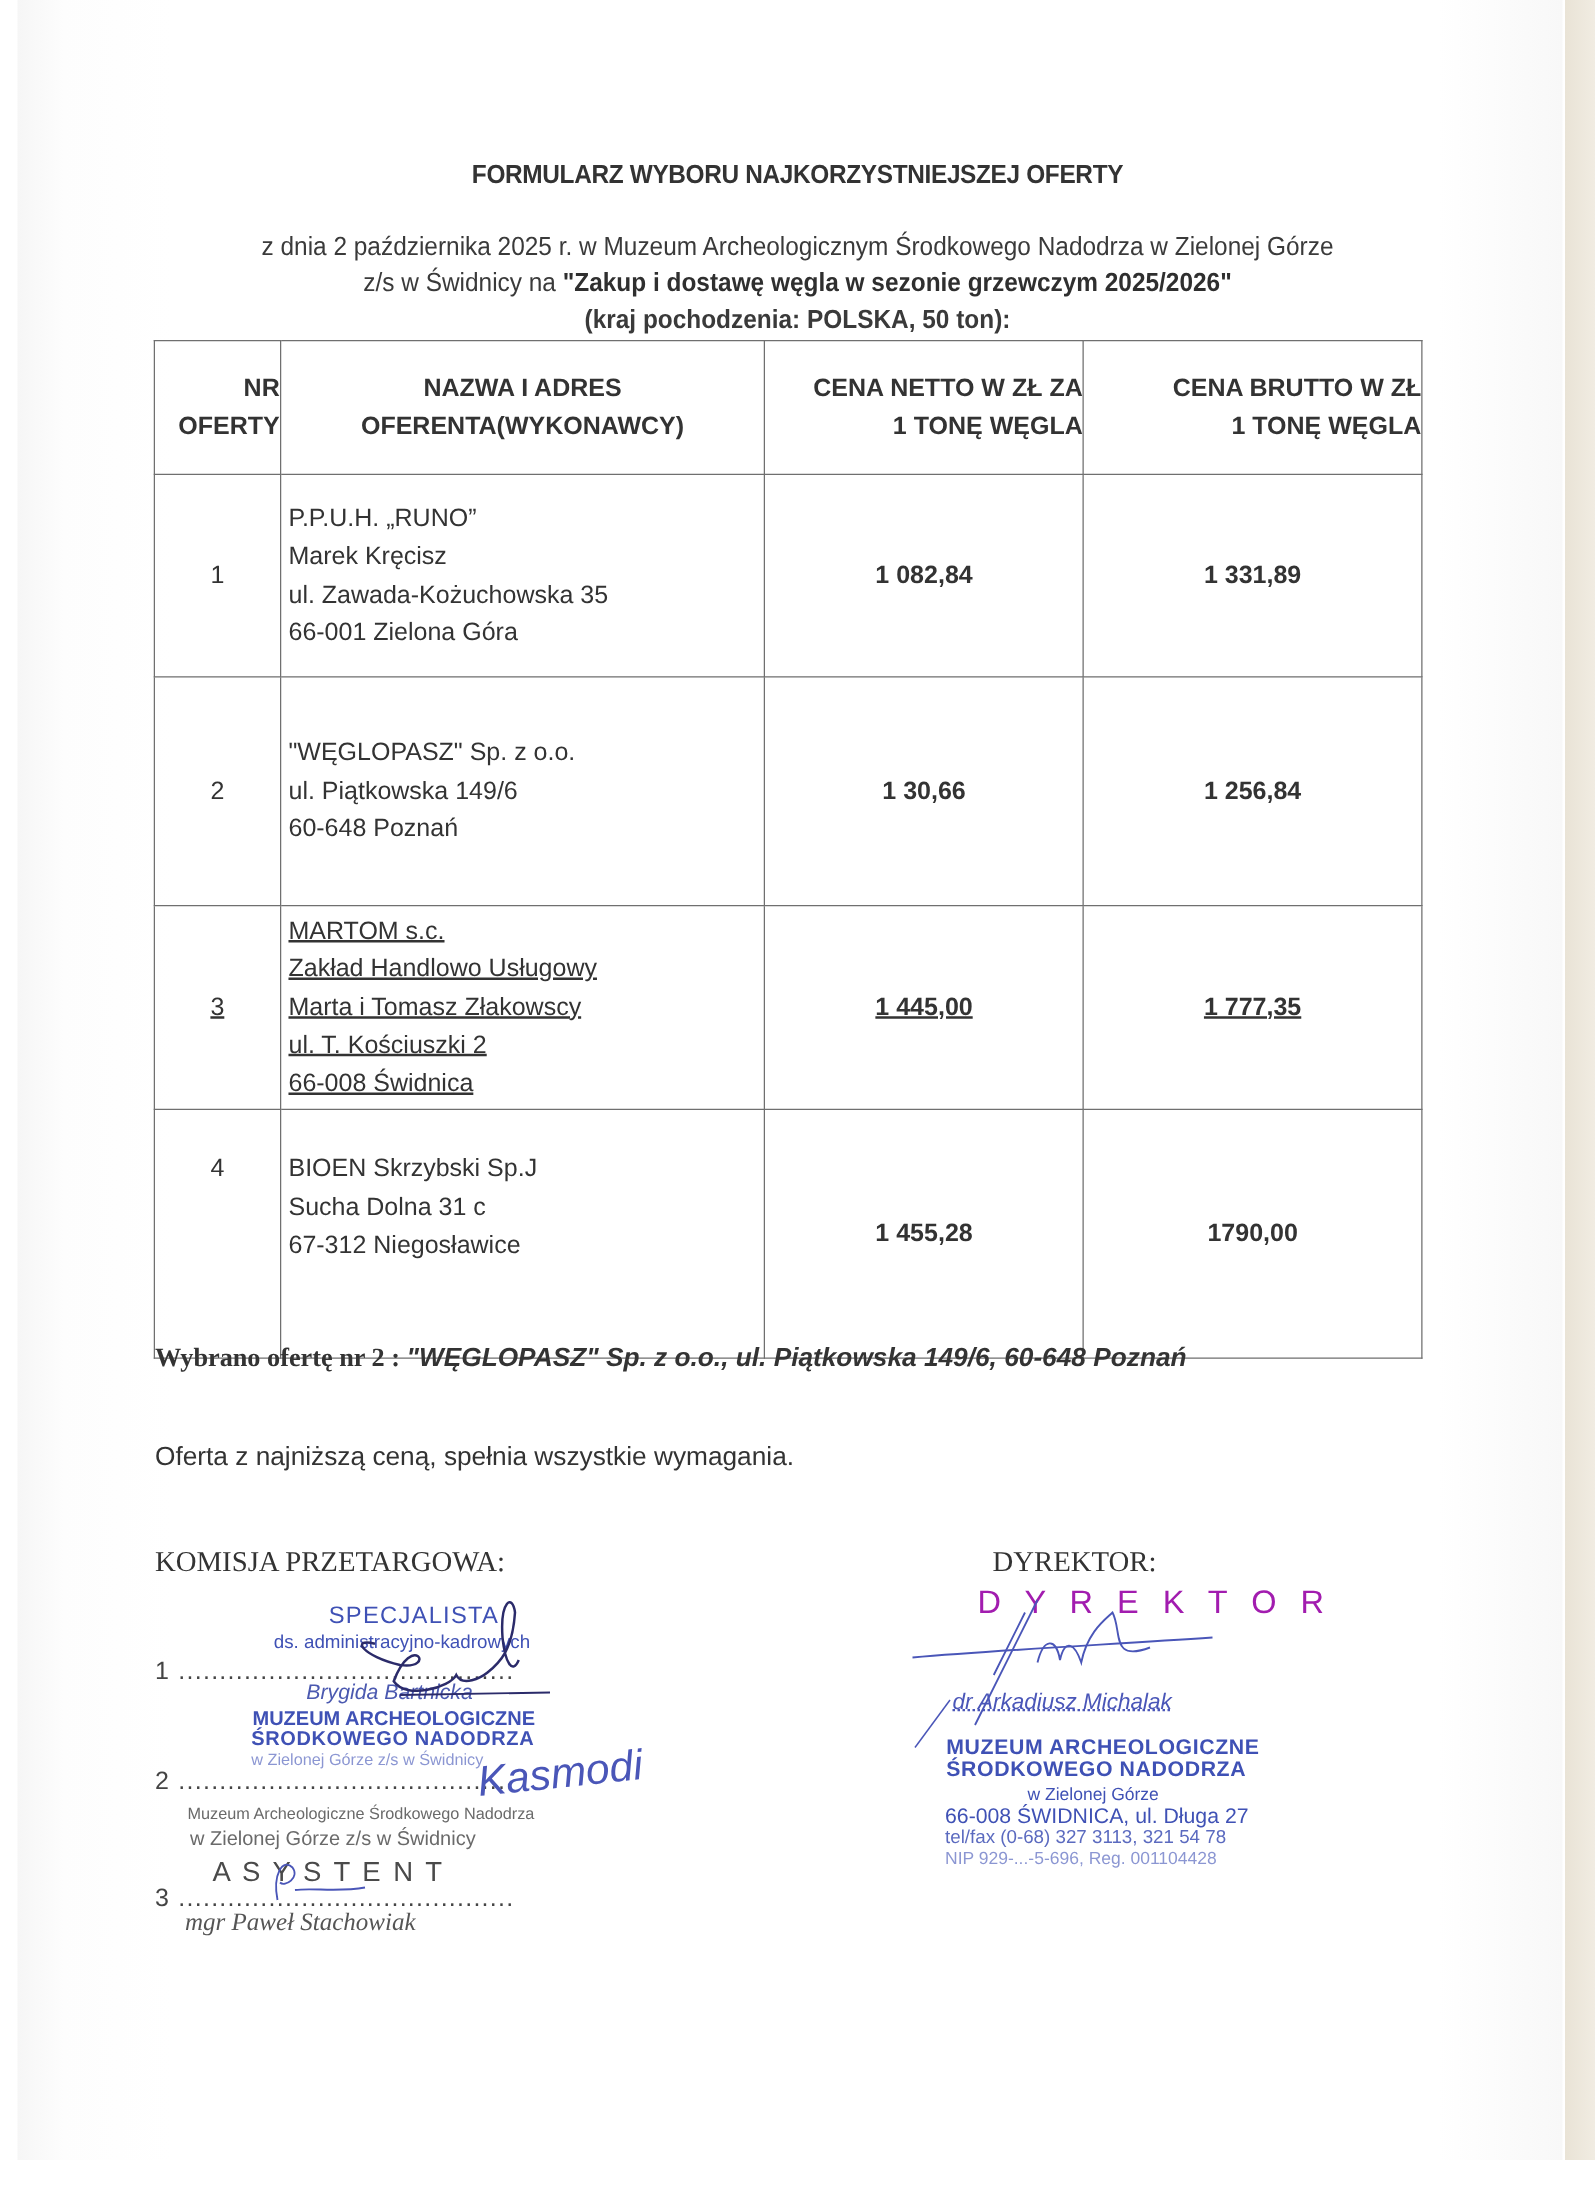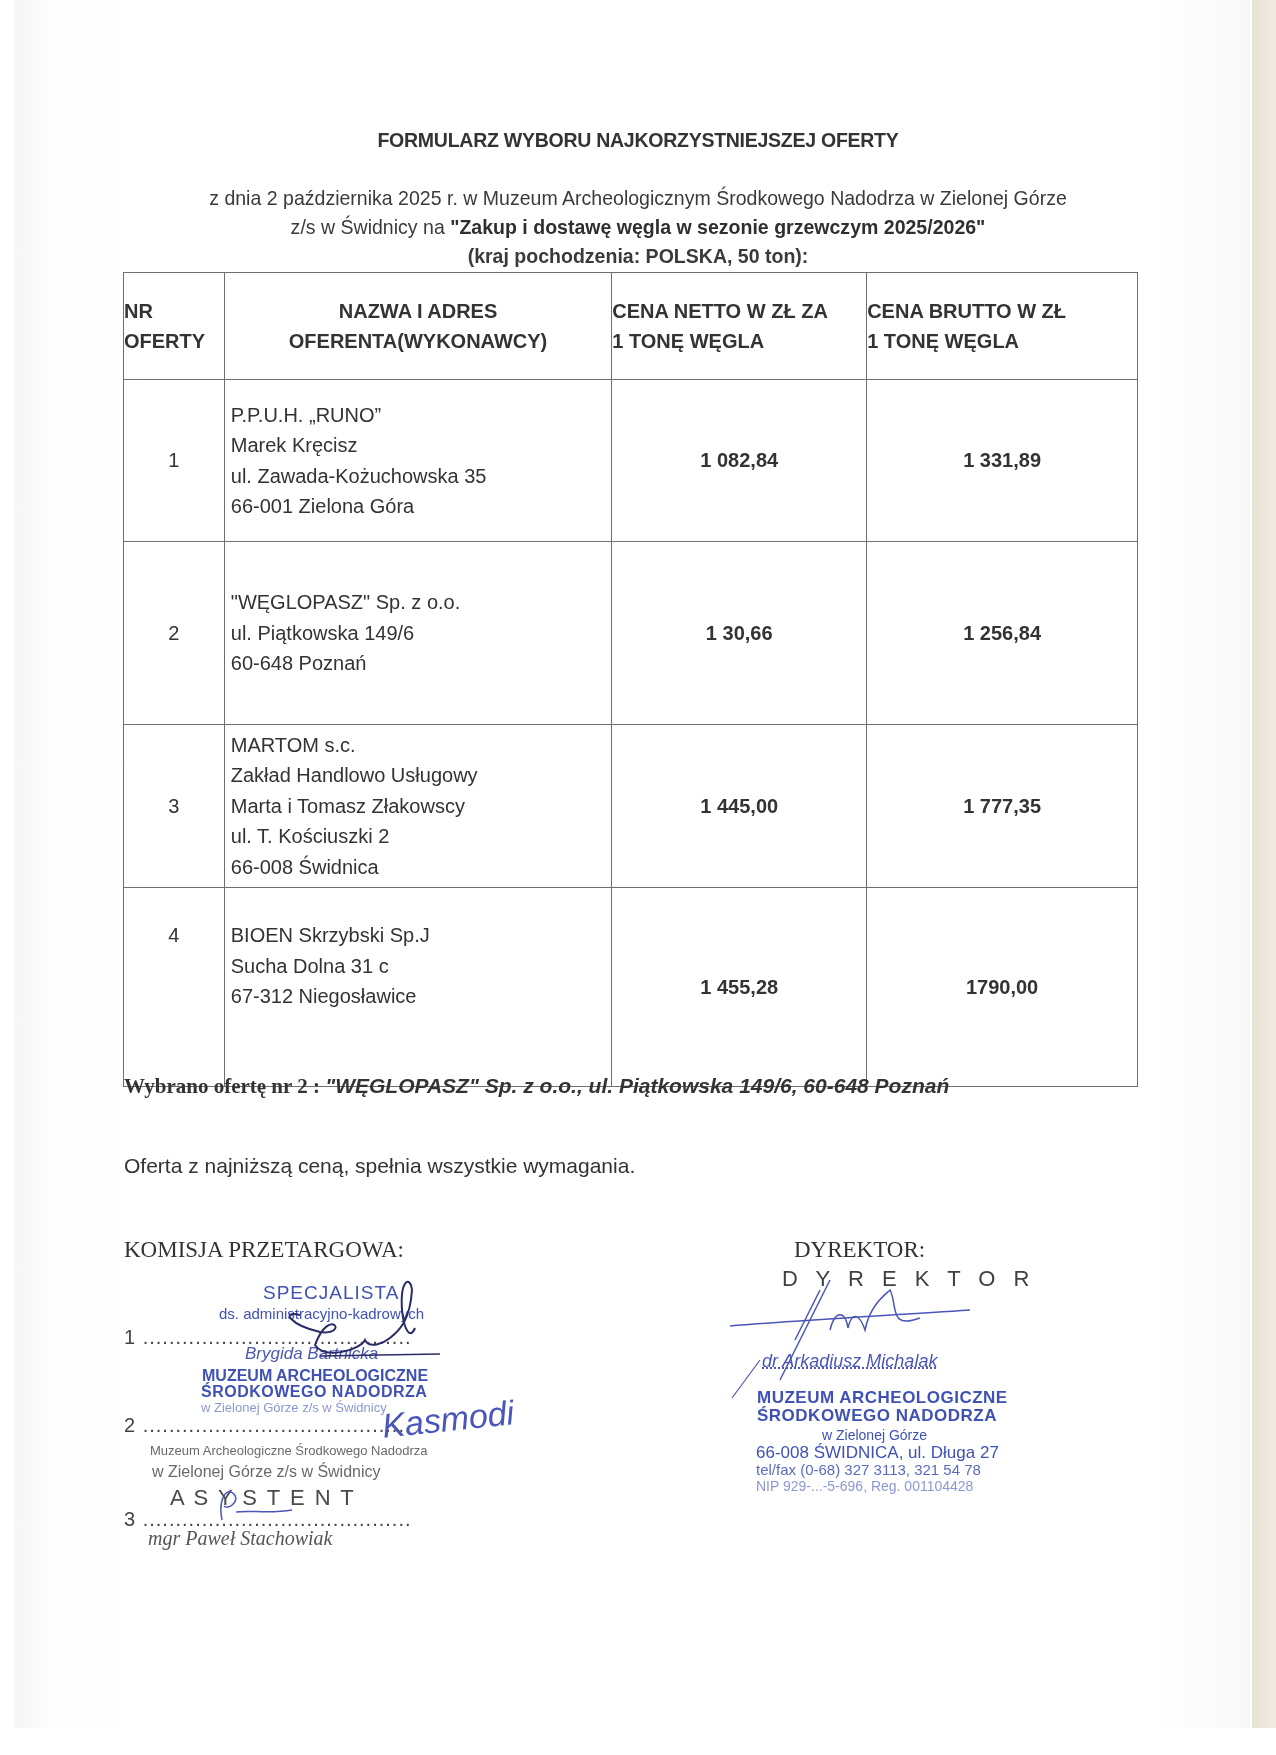--- a/index.html
+++ b/index.html
@@ -13,28 +13,28 @@
            font-size:21px; font-weight:bold; letter-spacing:-0.3px; color:#333; transform:scaleX(0.93); }
   .sub { position:absolute; left:0; width:1276px; text-align:center; font-size:21px; color:#3a3a3a;
          transform:scaleX(0.93); white-space:nowrap; }
   .sub b { color:#2f2f2f; }
   .sub1 { top:186px; }
   .sub2 { top:215px; }
   .sub3 { top:244px; font-weight:bold; }
   table.offers { position:absolute; left:123px; top:272px; width:1015px; border-collapse:collapse;
                  font-size:20px; color:#333; }
   table.offers td, table.offers th { border:1.5px solid #6f6f6f; padding:0; }
-  table.offers th { height:106px; font-weight:bold; text-align:left; line-height:30px; }
+  table.offers th { height:106px; font-weight:bold; text-align:right; line-height:30px; }
   .c1 { width:100px; text-align:center; }
   .c2 { width:382px; text-align:left; padding-left:6px !important; line-height:30.5px; }
   .c3 { width:256px; text-align:center; font-weight:bold; }
   .c4 { width:272px; text-align:center; font-weight:bold; }
   tr.r1 td { height:161px; }
   tr.r2 td { height:182px; }
-  tr.r3 td { height:162px; }
+  tr.r3 td { height:162px;text-decoration:underline; }
   tr.r4 td { height:162px; }
   .addr-line { display:block; }
   .chosen { position:absolute; left:124px; top:1074px; font-size:21px; white-space:nowrap;text-align:center; }
   .chosen .lbl { font-family:"Liberation Serif", serif; font-weight:bold; color:#333; }
   .chosen .val { font-weight:bold; font-style:italic; color:#333; }
   .reason { position:absolute; left:124px; top:1154px; font-size:21px; color:#333; }
   .serif { font-family:"Liberation Serif", serif; }
   .komisja { position:absolute; left:124px; top:1237px; font-size:23px; color:#333; }
   .dyrektor-lbl { position:absolute; left:794px; top:1237px; font-size:23px; color:#333; }
   .stamp { position:absolute; color:#3f51b5; font-family:"Liberation Sans", sans-serif; white-space:nowrap; }
@@ -147,21 +147,21 @@
 
 <div class="stamp stamp-light" style="left:150px;top:1443px;font-size:13px;">Muzeum Archeologiczne Środkowego Nadodrza</div>
 <div class="stamp stamp-light" style="left:152px;top:1463px;font-size:16px;">w Zielonej Górze z/s w Świdnicy</div>
 <div class="stamp" style="left:170px;top:1485px;font-size:22px;color:#4a4a4a;letter-spacing:2px;">A S Y S T E N T</div>
 <div class="sigline" style="top:1508px;"><span>3</span> <span>.........................................</span></div>
 <div class="stamp serif" style="left:148px;top:1527px;font-size:20px;font-style:italic;color:#555;font-family:Liberation Serif, serif;">mgr Paweł Stachowiak</div>
 <svg class="ink" style="left:200px;top:1480px;" width="110" height="50">
   <path d="M22 40 C 18 20, 26 6, 34 14 C 40 22, 28 30, 24 26 M 36 32 C 50 30, 70 34, 92 30" fill="none" stroke="#4a56b8" stroke-width="1.5"></path>
 </svg>
 
-<div class="stamp" style="left:782px;top:1266px;font-size:22px;letter-spacing:6px;color:#404040;">D Y R E K T O R</div>
+<div class="stamp" style="left:782px;top:1266px;font-size:26px;letter-spacing:6px;color:#a21caf;">D Y R E K T O R</div>
 <svg class="ink" style="left:720px;top:1270px;" width="260" height="130">
   <path d="M10 56 C 80 50, 160 46, 250 40" fill="none" stroke="#4a56b8" stroke-width="1.5"></path>
   <path d="M60 110 L 110 10 M 75 70 L 100 20 M 110 60 C 115 40, 125 40, 128 58 C 132 40, 140 45, 145 60 C 150 35, 165 25, 170 20 C 178 35, 168 60, 200 48" fill="none" stroke="#4a56b8" stroke-width="1.5"></path>
   <path d="M12 128 L 40 90" stroke="#4a56b8" stroke-width="1.2"></path>
 </svg>
 <div class="stamp serif" style="left:762px;top:1351px;font-size:18px;font-style:italic;color:#4a56b8;text-decoration:underline dotted;">dr Arkadiusz Michalak</div>
 
 <div class="stamp" style="left:757px;top:1388px;font-size:17px;font-weight:bold;letter-spacing:0.5px;">MUZEUM ARCHEOLOGICZNE</div>
 <div class="stamp" style="left:757px;top:1406px;font-size:17px;font-weight:bold;letter-spacing:0.5px;">ŚRODKOWEGO NADODRZA</div>
 <div class="stamp" style="left:822px;top:1427px;font-size:14px;">w Zielonej Górze</div>

